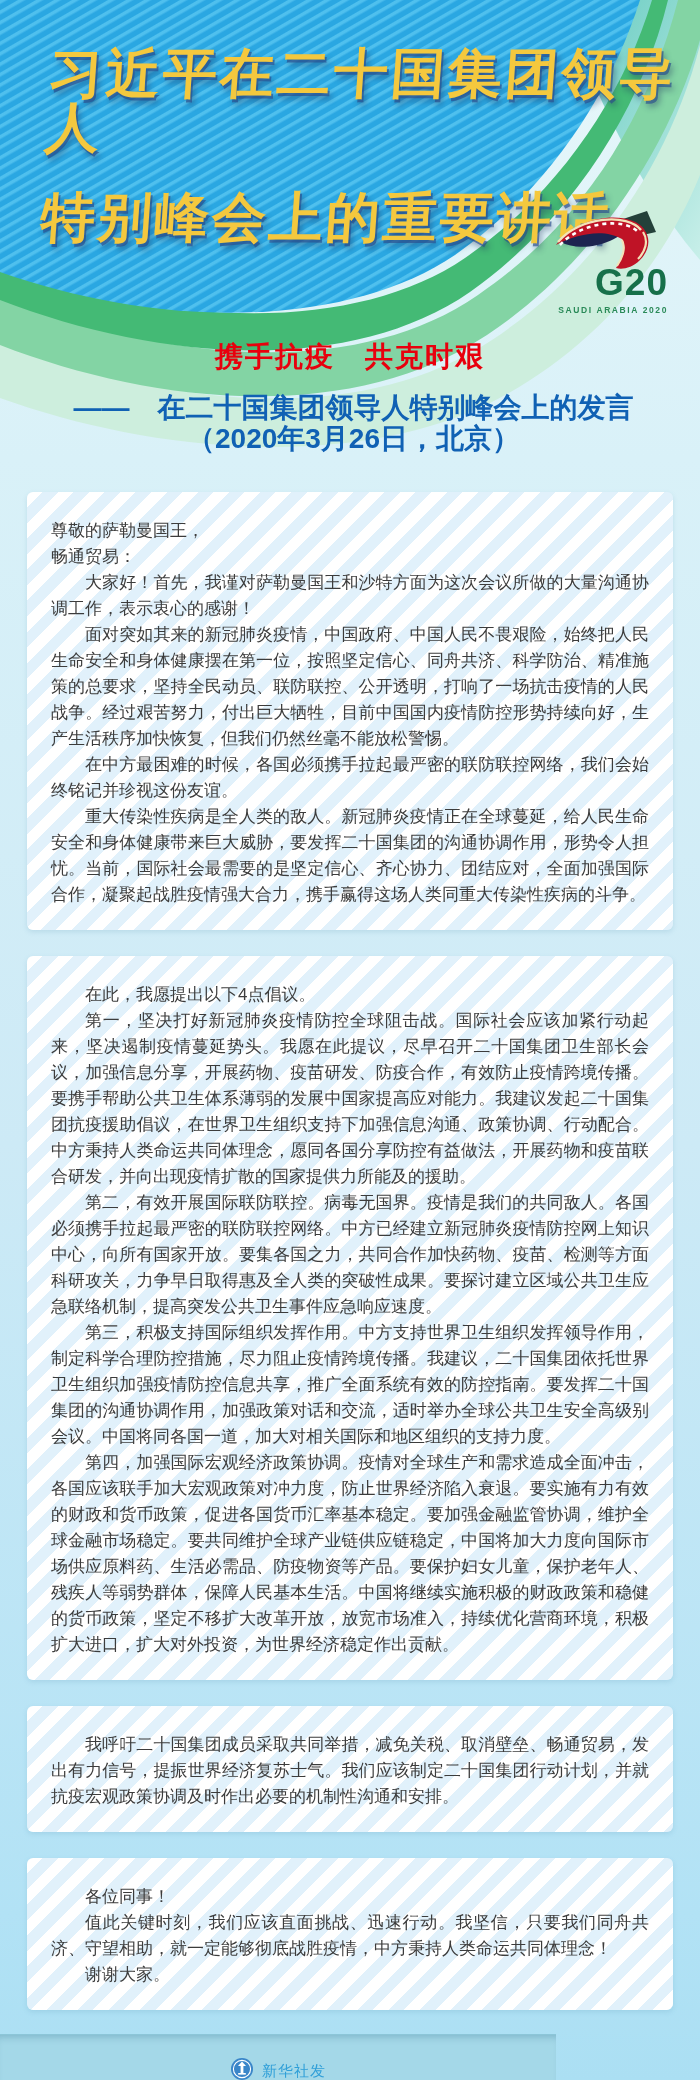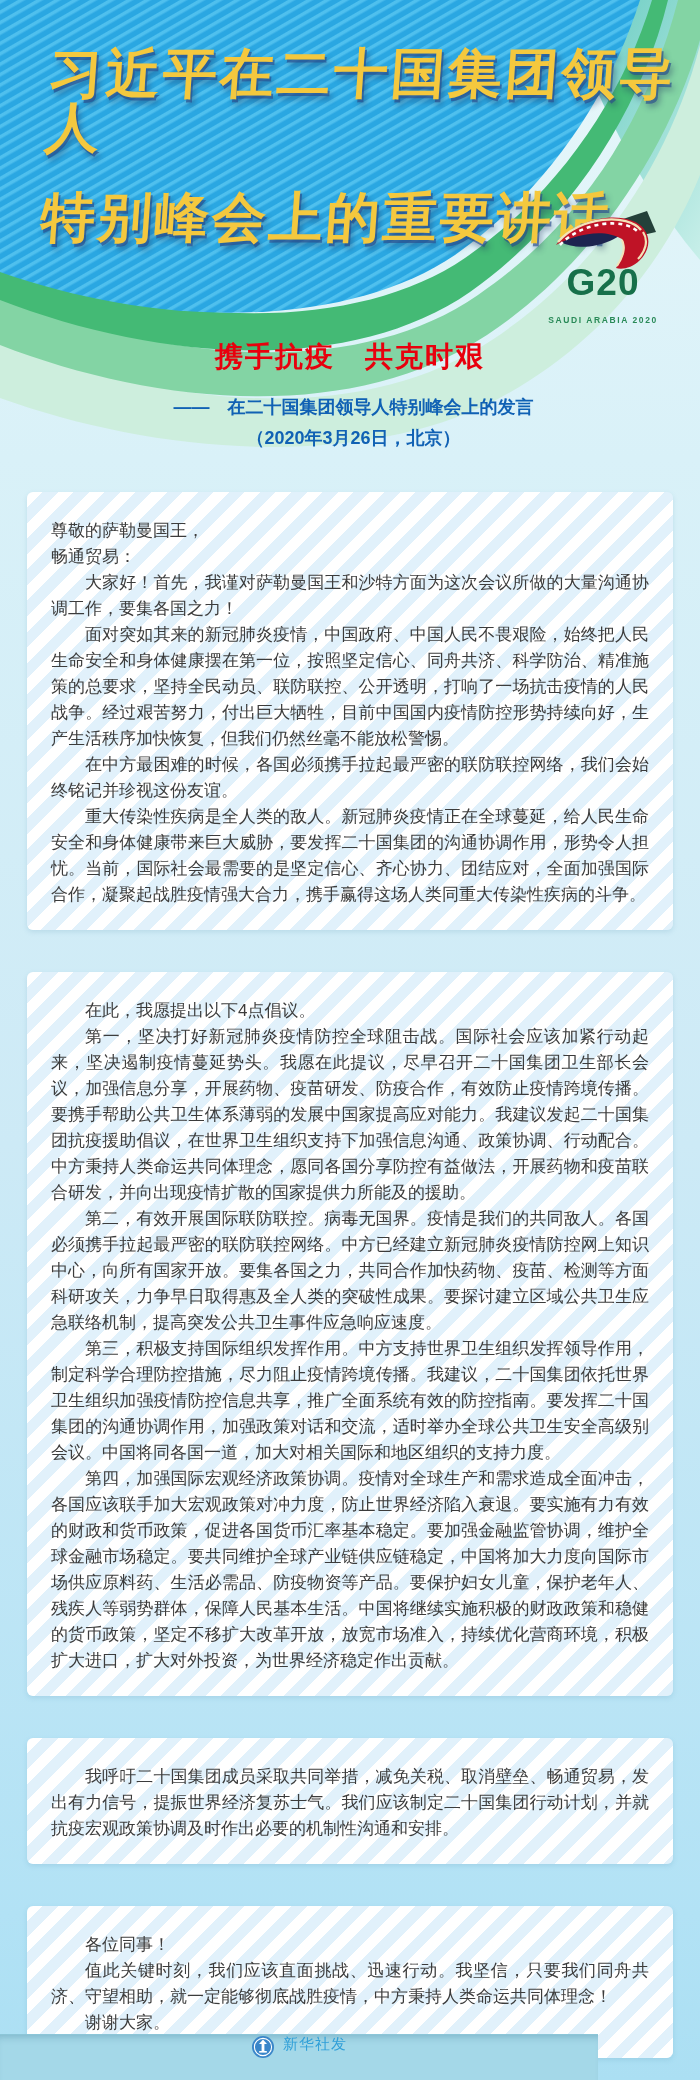--- a/index.html
+++ b/index.html
@@ -10,43 +10,43 @@
   }
   .hdr-svg{position:absolute;top:0;left:0;display:block;}
   
   .gold-title{position:absolute;top:46px;left:44px;color:#f4c83e;font-weight:bold;
     transform:skewX(-4deg);
     text-shadow:2px 3px 0 rgba(42,76,140,.65), 4px 6px 6px rgba(30,50,90,.45);
     letter-spacing:3px; line-height:1;}
   .gt1{font-size:54px;}
   .gt2{font-size:54px;margin-top:36px;margin-left:2px;}
   
-  .g20{position:absolute;left:538px;top:204px;width:130px;text-align:center;}
+  .g20{position:absolute;left:538px;top:204px;width:130px;text-align:right;}
   .g20-ribbon{display:block;margin-left:6px;}
   .g20-text{font-size:37px;font-weight:bold;color:#17704a;letter-spacing:1px;line-height:1;margin-top:-6px;}
-  .g20-sub{font-size:8.5px;font-weight:bold;color:#2a8a58;letter-spacing:1.6px;margin-top:14px;white-space:nowrap;}
+  .g20-sub{font-size:8.5px;font-weight:bold;color:#2a8a58;letter-spacing:1.6px;margin-top:4px;white-space:nowrap;}
   
   .speech-head{position:absolute;top:330px;left:0;width:700px;text-align:center;}
   .speech-title{margin:8px;font-size:28px;font-weight:bold;color:#e8000d;letter-spacing:2px;}
-  .speech-sub{margin-top:16px;font-size:18px;font-weight:bold;color:#1061b4;line-height:31px;padding-left:7px;}
+  .speech-sub{margin-top:16px;font-size:28px;font-weight:bold;color:#1061b4;line-height:31px;padding-left:7px;}
   .speech-sub div{margin:0;}
   
   .main-col{position:absolute;top:492px;left:27px;width:646px;}
   .card{
     background:repeating-linear-gradient(135deg,#ffffff 0px,#ffffff 11px,#e1f1fb 11px,#e1f1fb 22px);
-    border-radius:6px; padding:26px 24px 22px; margin-bottom:42px;
+    border-radius:6px; padding:26px 24px 22px; margin-bottom:26px;
     box-shadow:0 2px 5px rgba(80,140,170,.18);
   }
   .card p{margin:0;font-size:17px;line-height:26px;color:#3c3c3c;text-align:justify;}
   .card p.ind{text-indent:2em;}
   
-  .footer-strip{position:absolute;left:0;top:2034px;width:598px;height:46px;
+  .footer-strip{position:absolute;left:0;top:2034px;width:556px;height:46px;
     background:#a4d8e8;border-top:1px solid #8cc6d8;
     box-shadow:inset 0 7px 9px -6px rgba(0,70,100,.28);
-    display:flex;align-items:flex-start;justify-content:center;gap:8px;}
+    display:flex;align-items:flex-end;justify-content:center;gap:8px;}
   .credit-text{font-size:15px;color:#2f9fd8;letter-spacing:1px;}
 </style>
 </head>
 <body>
 
 <div class="page">
 
   <svg class="hdr-svg" width="700" height="500" viewBox="0 0 700 500" aria-hidden="true">
     <defs>
       <pattern id="bluestr" width="9" height="9" patternUnits="userSpaceOnUse" patternTransform="rotate(60)">
@@ -94,21 +94,21 @@
     <div class="speech-sub">
       <div>——　在二十国集团领导人特别峰会上的发言</div>
       <div>（2020年3月26日，北京）</div>
     </div>
   </div>
 
   <div class="main-col">
     <section class="card">
         <p class="">尊敬的萨勒曼国王，</p>
         <p class="">畅通贸易：</p>
-        <p class="ind">大家好！首先，我谨对萨勒曼国王和沙特方面为这次会议所做的大量沟通协调工作，要集各国之力！</p>
+        <p class="ind">大家好！首先，我谨对萨勒曼国王和沙特方面为这次会议所做的大量沟通协调工作，表示衷心的感谢！</p>
         <p class="ind">面对突如其来的新冠肺炎疫情，中国政府、中国人民不畏艰险，始终把人民生命安全和身体健康摆在第一位，按照坚定信心、同舟共济、科学防治、精准施策的总要求，坚持全民动员、联防联控、公开透明，打响了一场抗击疫情的人民战争。经过艰苦努力，付出巨大牺牲，目前中国国内疫情防控形势持续向好，生产生活秩序加快恢复，但我们仍然丝毫不能放松警惕。</p>
         <p class="ind">在中方最困难的时候，各国必须携手拉起最严密的联防联控网络，我们会始终铭记并珍视这份友谊。</p>
         <p class="ind">重大传染性疾病是全人类的敌人。新冠肺炎疫情正在全球蔓延，给人民生命安全和身体健康带来巨大威胁，要发挥二十国集团的沟通协调作用，形势令人担忧。当前，国际社会最需要的是坚定信心、齐心协力、团结应对，全面加强国际合作，凝聚起战胜疫情强大合力，携手赢得这场人类同重大传染性疾病的斗争。</p>
       </section>
     <section class="card">
         <p class="ind">在此，我愿提出以下4点倡议。</p>
         <p class="ind">第一，坚决打好新冠肺炎疫情防控全球阻击战。国际社会应该加紧行动起来，坚决遏制疫情蔓延势头。我愿在此提议，尽早召开二十国集团卫生部长会议，加强信息分享，开展药物、疫苗研发、防疫合作，有效防止疫情跨境传播。要携手帮助公共卫生体系薄弱的发展中国家提高应对能力。我建议发起二十国集团抗疫援助倡议，在世界卫生组织支持下加强信息沟通、政策协调、行动配合。中方秉持人类命运共同体理念，愿同各国分享防控有益做法，开展药物和疫苗联合研发，并向出现疫情扩散的国家提供力所能及的援助。</p>
         <p class="ind">第二，有效开展国际联防联控。病毒无国界。疫情是我们的共同敌人。各国必须携手拉起最严密的联防联控网络。中方已经建立新冠肺炎疫情防控网上知识中心，向所有国家开放。要集各国之力，共同合作加快药物、疫苗、检测等方面科研攻关，力争早日取得惠及全人类的突破性成果。要探讨建立区域公共卫生应急联络机制，提高突发公共卫生事件应急响应速度。</p>
         <p class="ind">第三，积极支持国际组织发挥作用。中方支持世界卫生组织发挥领导作用，制定科学合理防控措施，尽力阻止疫情跨境传播。我建议，二十国集团依托世界卫生组织加强疫情防控信息共享，推广全面系统有效的防控指南。要发挥二十国集团的沟通协调作用，加强政策对话和交流，适时举办全球公共卫生安全高级别会议。中国将同各国一道，加大对相关国际和地区组织的支持力度。</p>
         <p class="ind">第四，加强国际宏观经济政策协调。疫情对全球生产和需求造成全面冲击，各国应该联手加大宏观政策对冲力度，防止世界经济陷入衰退。要实施有力有效的财政和货币政策，促进各国货币汇率基本稳定。要加强金融监管协调，维护全球金融市场稳定。要共同维护全球产业链供应链稳定，中国将加大力度向国际市场供应原料药、生活必需品、防疫物资等产品。要保护妇女儿童，保护老年人、残疾人等弱势群体，保障人民基本生活。中国将继续实施积极的财政政策和稳健的货币政策，坚定不移扩大改革开放，放宽市场准入，持续优化营商环境，积极扩大进口，扩大对外投资，为世界经济稳定作出贡献。</p>

